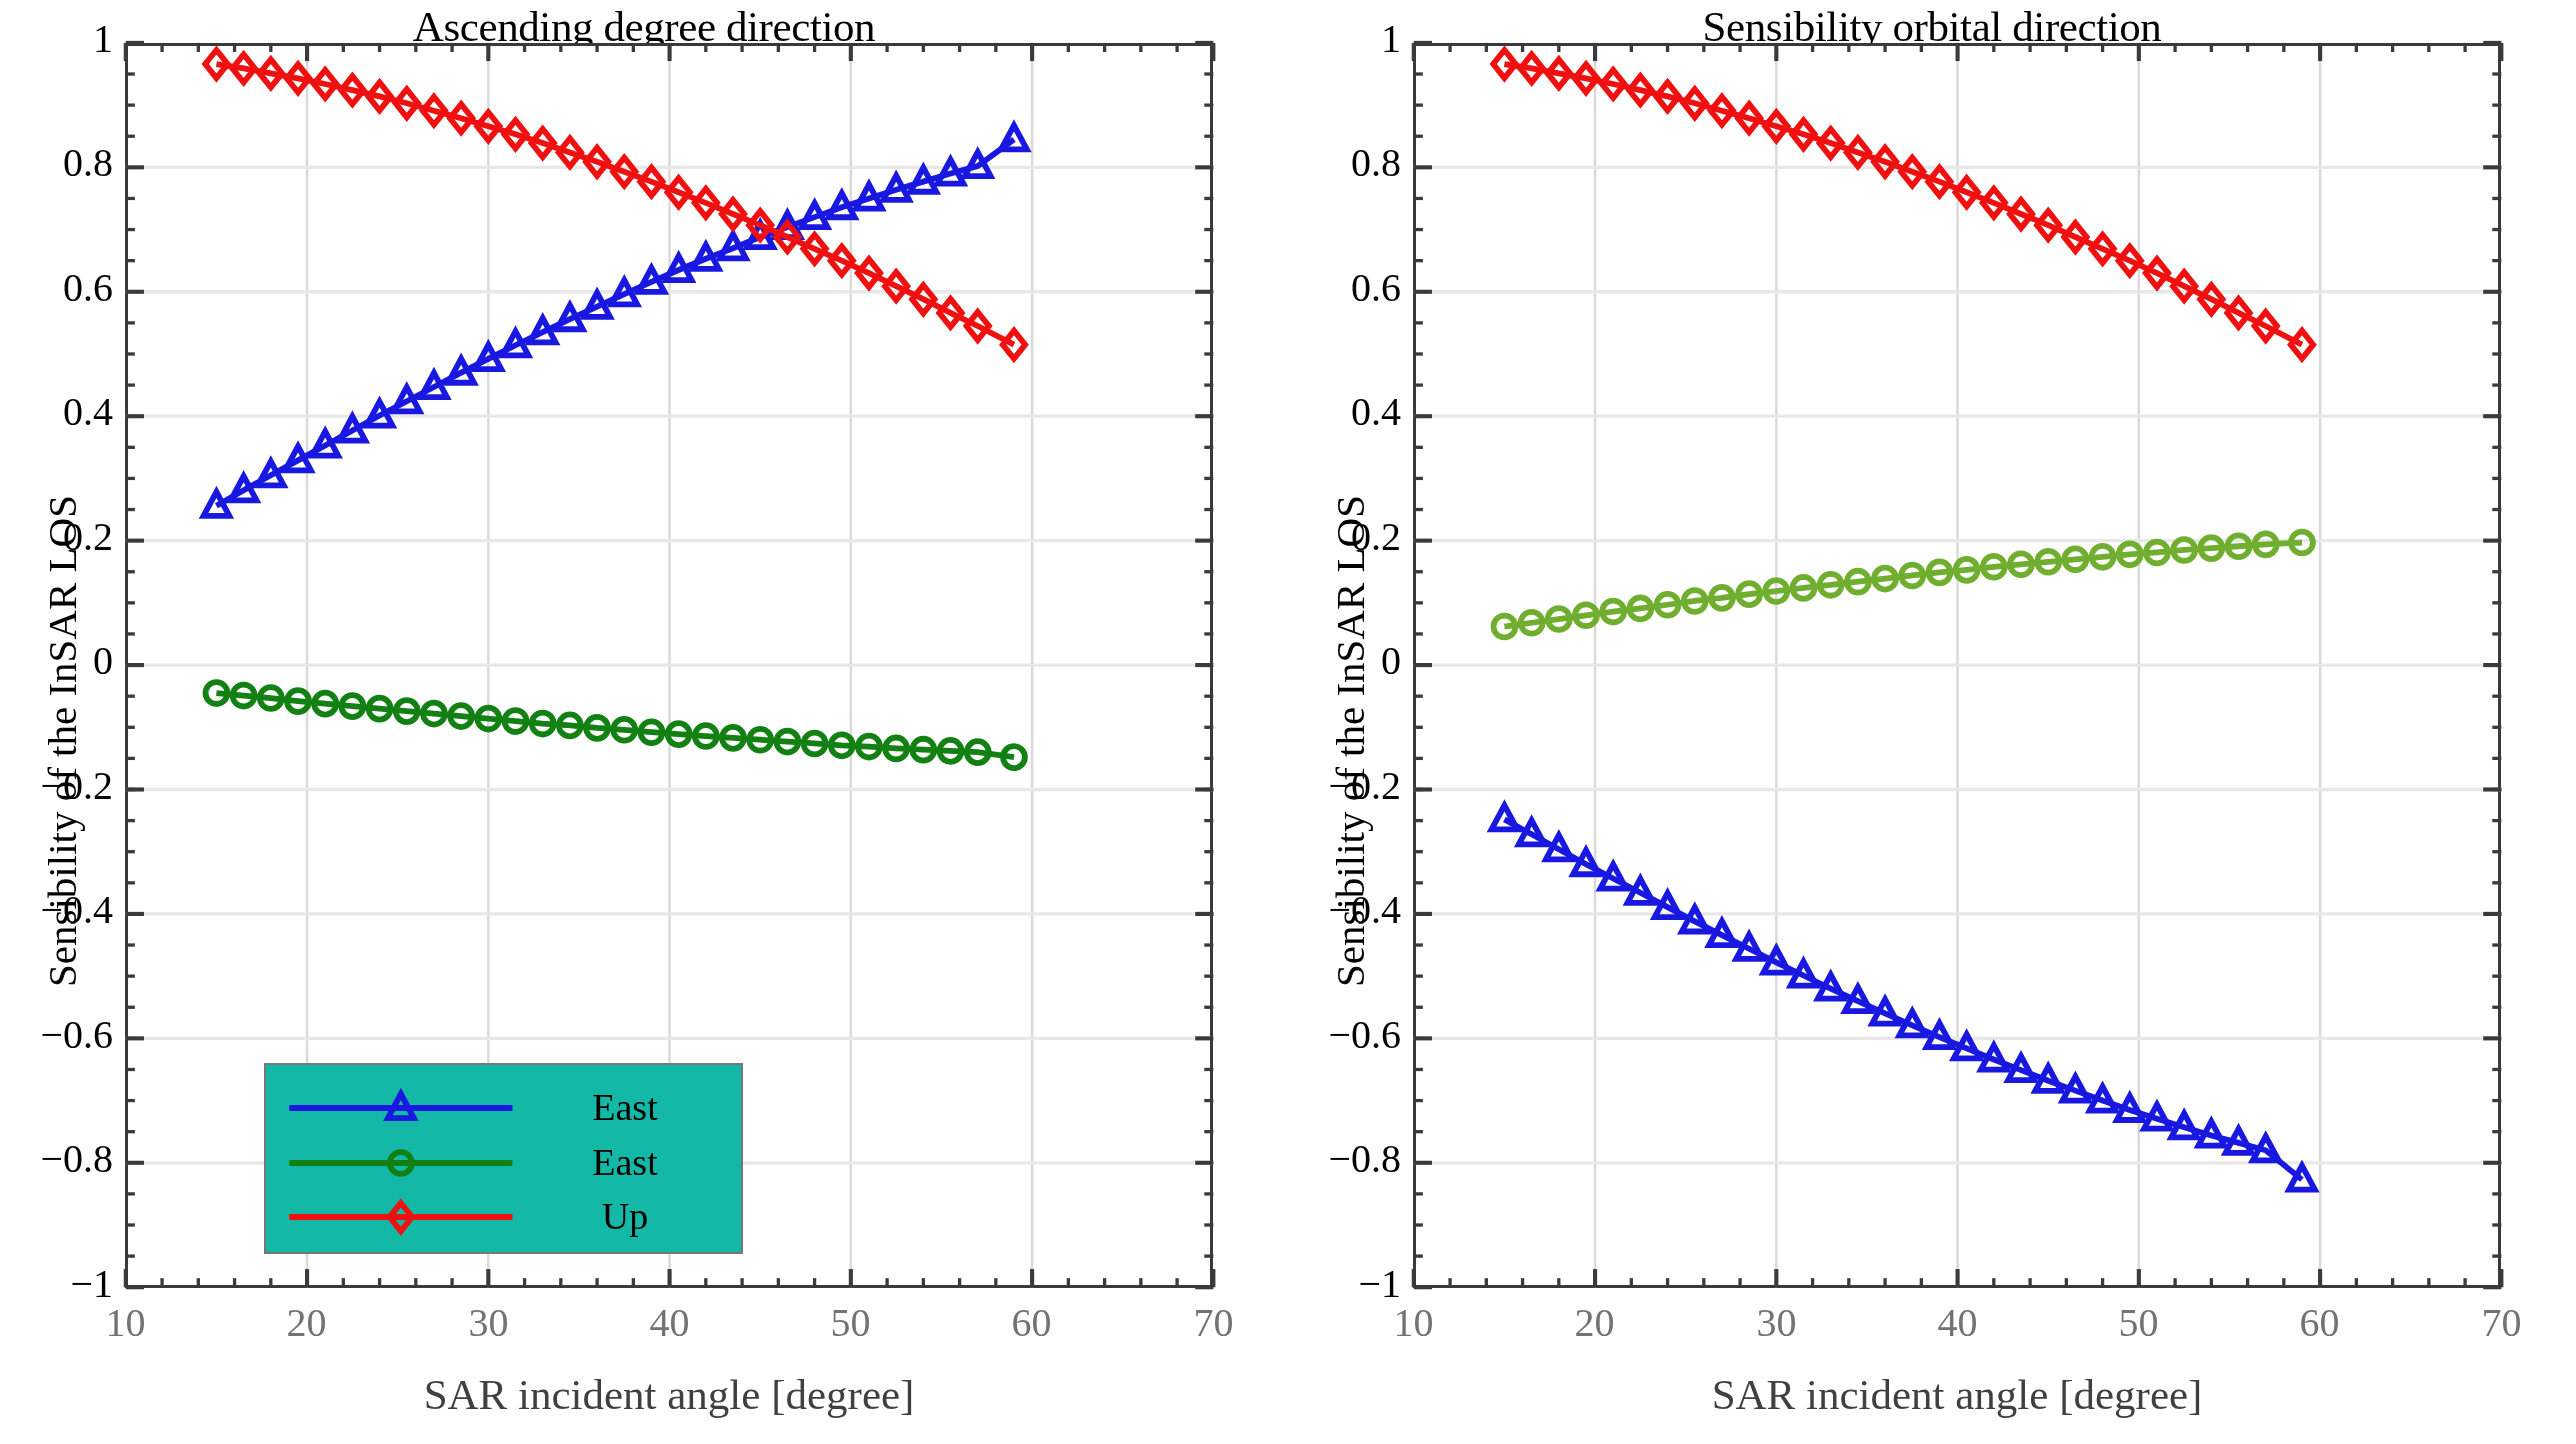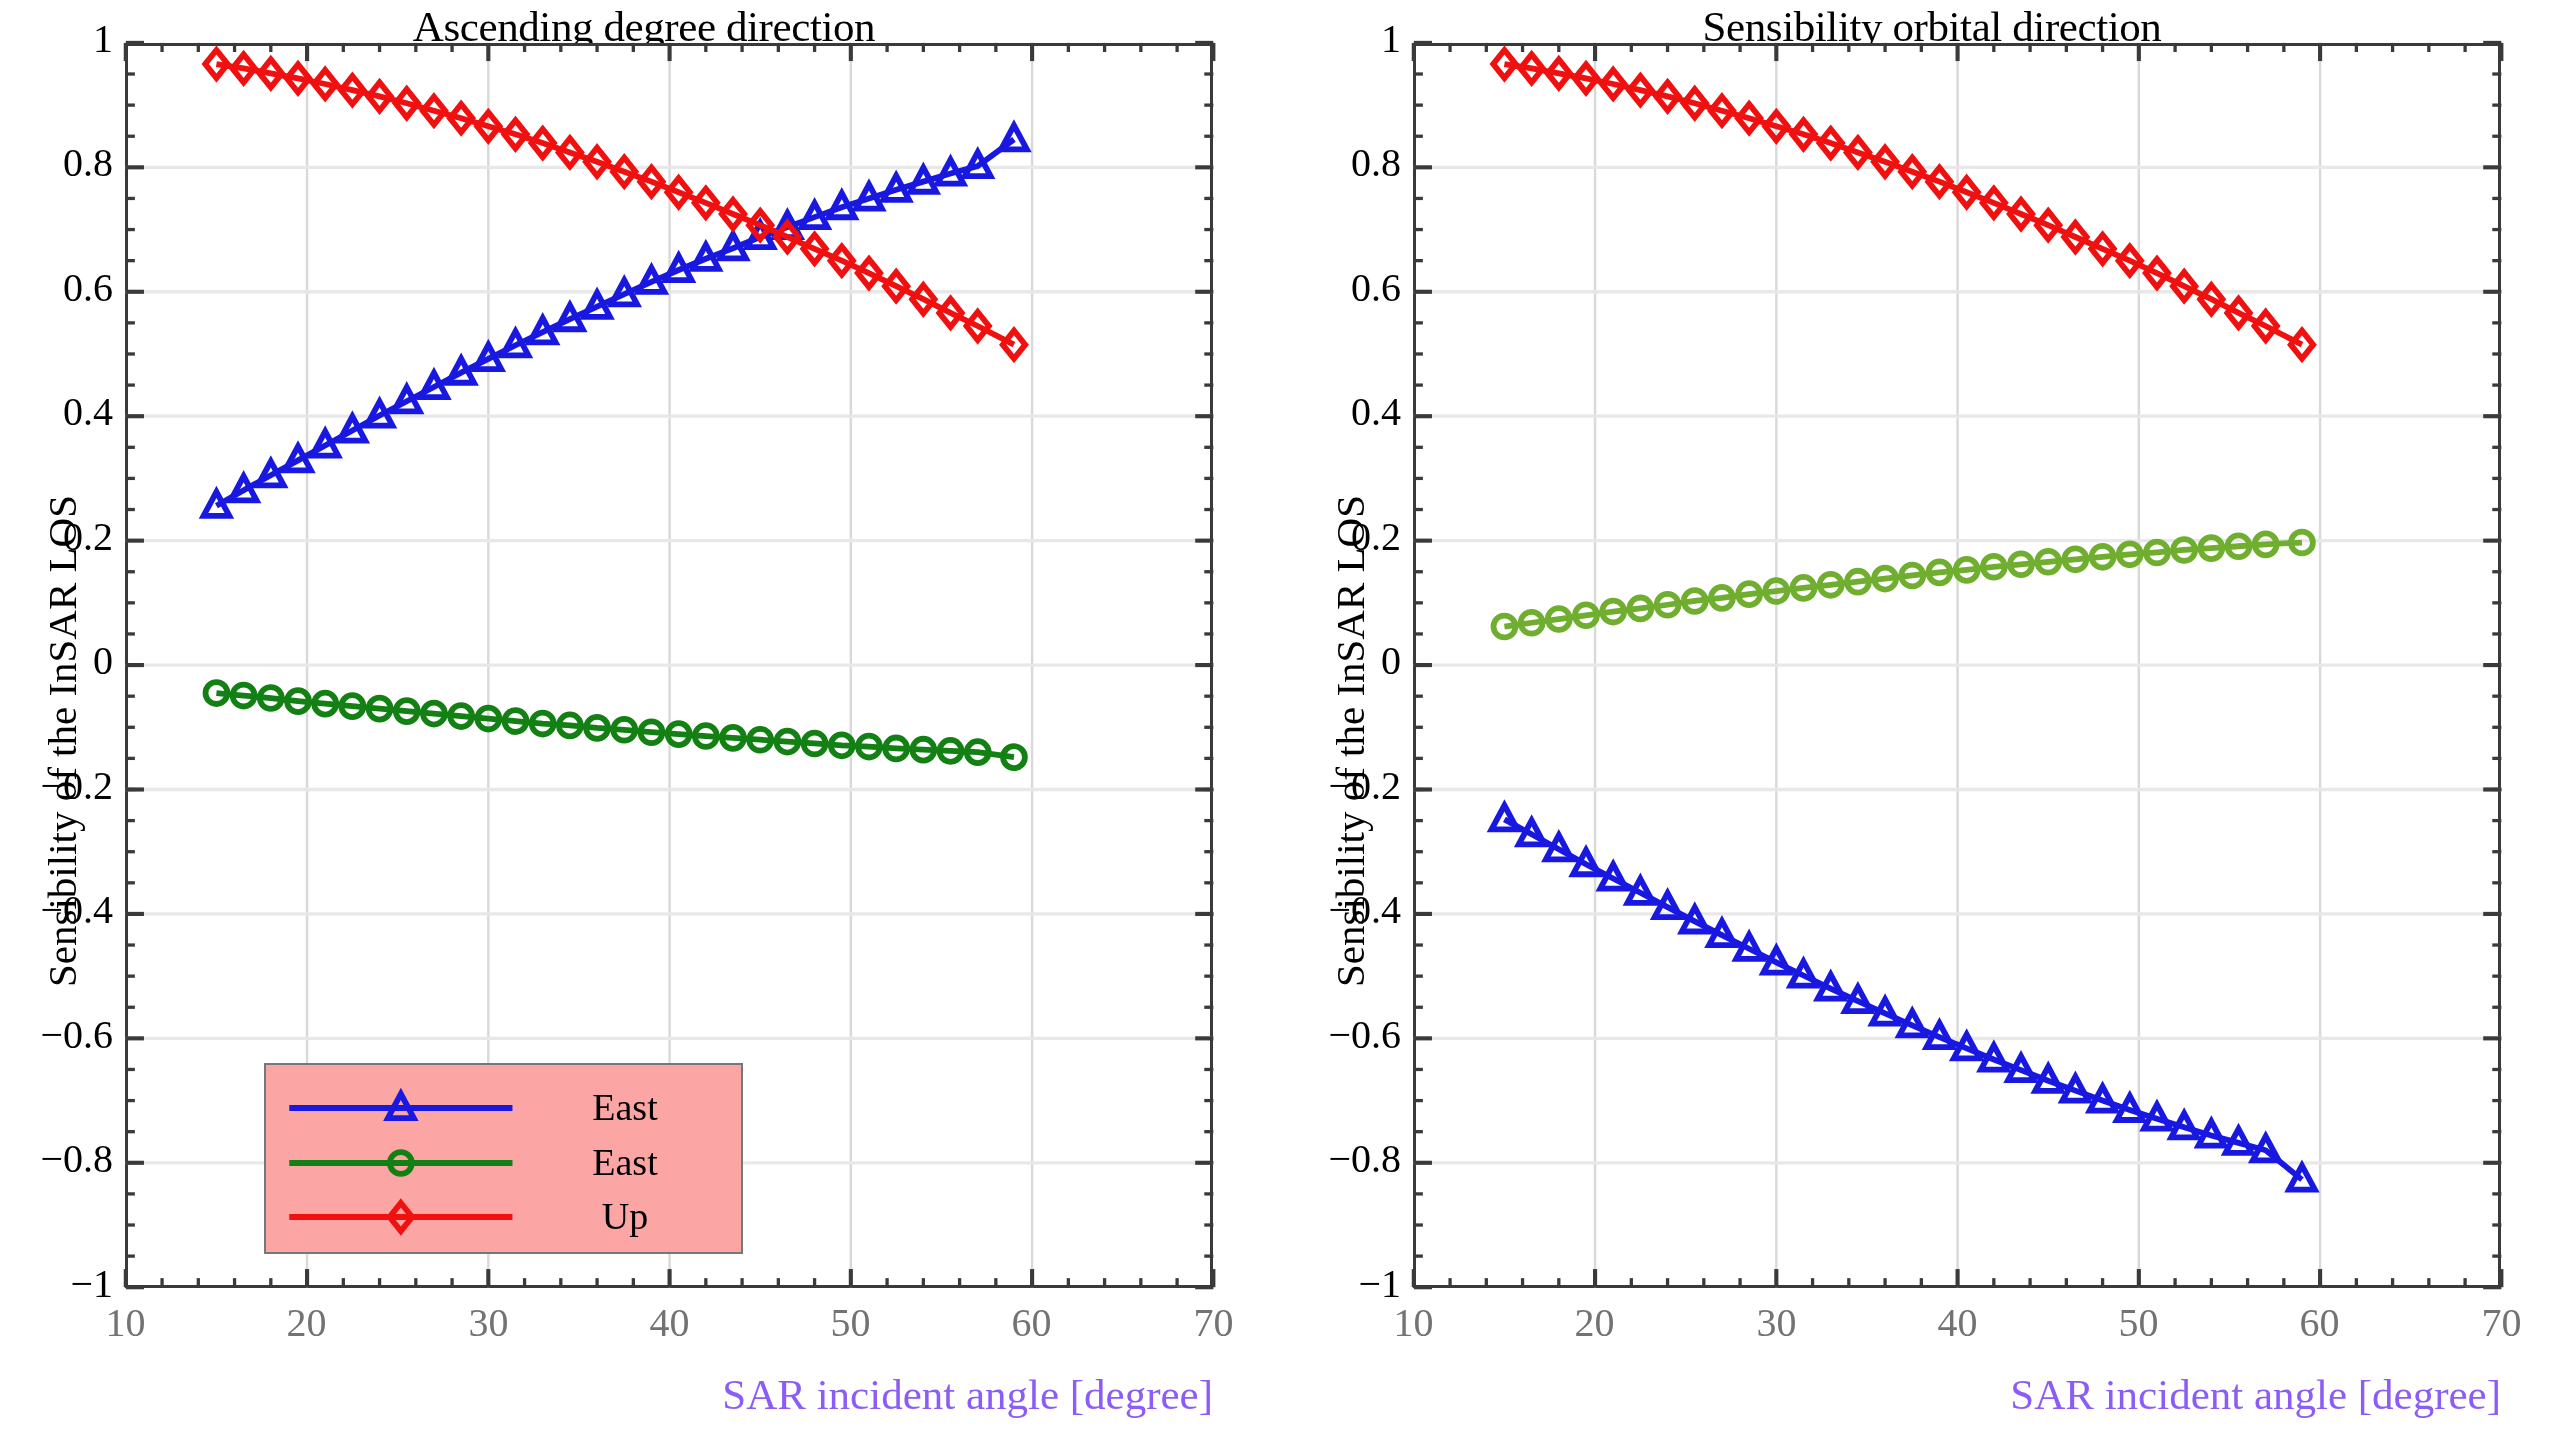--- a/index.html
+++ b/index.html
@@ -7,24 +7,24 @@
   .figure{position:relative;width:2576px;height:1444px;}
   .panel{position:absolute;top:0;height:1444px;width:1288px;}
   .panel.left{left:0;}
   .panel.right{left:1288px;}
   .ptitle{position:absolute;left:0;right:0;top:1.7px;text-align:center;
           font-size:43px;color:#000;font-family:"Liberation Serif",serif;
           letter-spacing:-0.4px;}
   .plotbox{position:absolute;background:#fff;border:3.3px solid #3a3a3a;box-sizing:border-box;}
   .ylabel{position:absolute;font-size:41px;color:#000;white-space:nowrap;
           transform-origin:0 0;transform:rotate(-90deg);}
-  .xlabel{position:absolute;font-size:43px;color:#8b5cf6;text-align:right;white-space:nowrap;}
+  .xlabel{position:absolute;font-size:43px;color:#404040;text-align:center;white-space:nowrap;}
   .ytick-lab{position:absolute;font-size:40px;color:#000;text-align:right;white-space:nowrap;}
   .xtick-lab{position:absolute;font-size:40px;color:#737373;text-align:center;white-space:nowrap;}
-  .legendbox{position:absolute;background:#fca5a5;border:2.5px solid #777;box-sizing:border-box;font-family:Liberation Serif, serif;}
+  .legendbox{position:absolute;background:#14b8a6;border:2.5px solid #777;box-sizing:border-box;font-family:Liberation Serif, serif;}
   .legrow{position:absolute;left:0;right:0;height:50px;}
   .leglab{position:absolute;font-size:38px;color:#000;top:1.7px;white-space:nowrap;text-align:center;}
   svg{display:block;}
 </style>
 </head>
 <body>
 
 <div class="figure">
 
   <div class="panel left">

